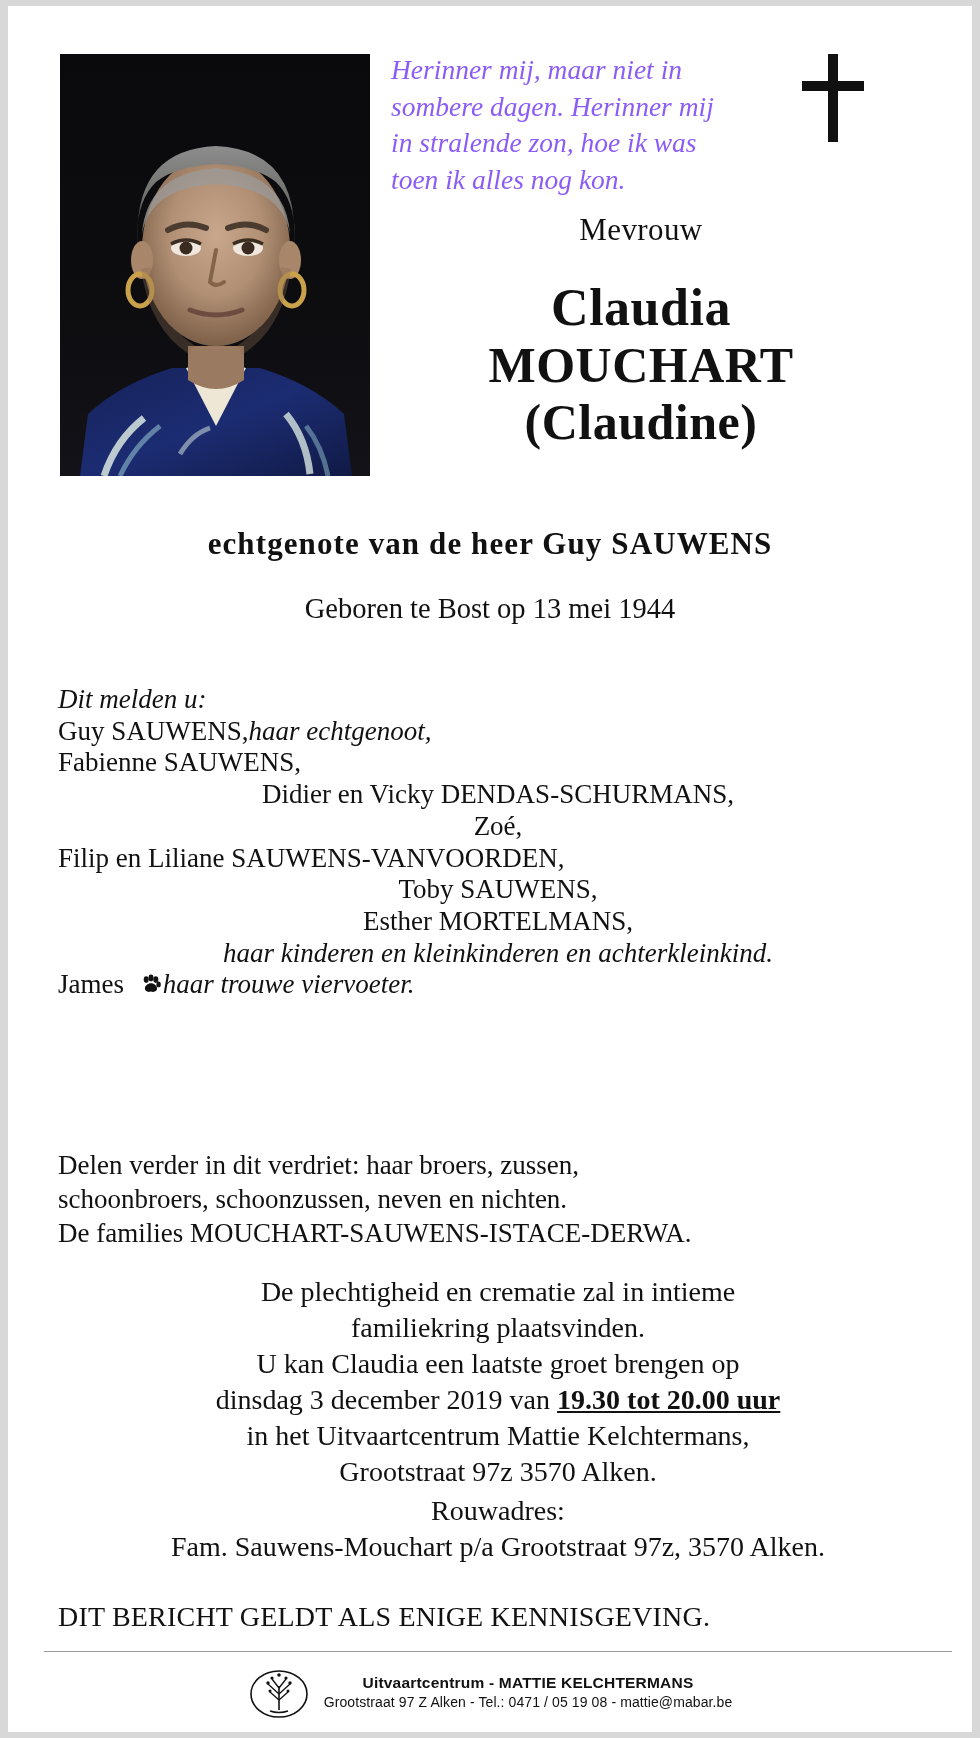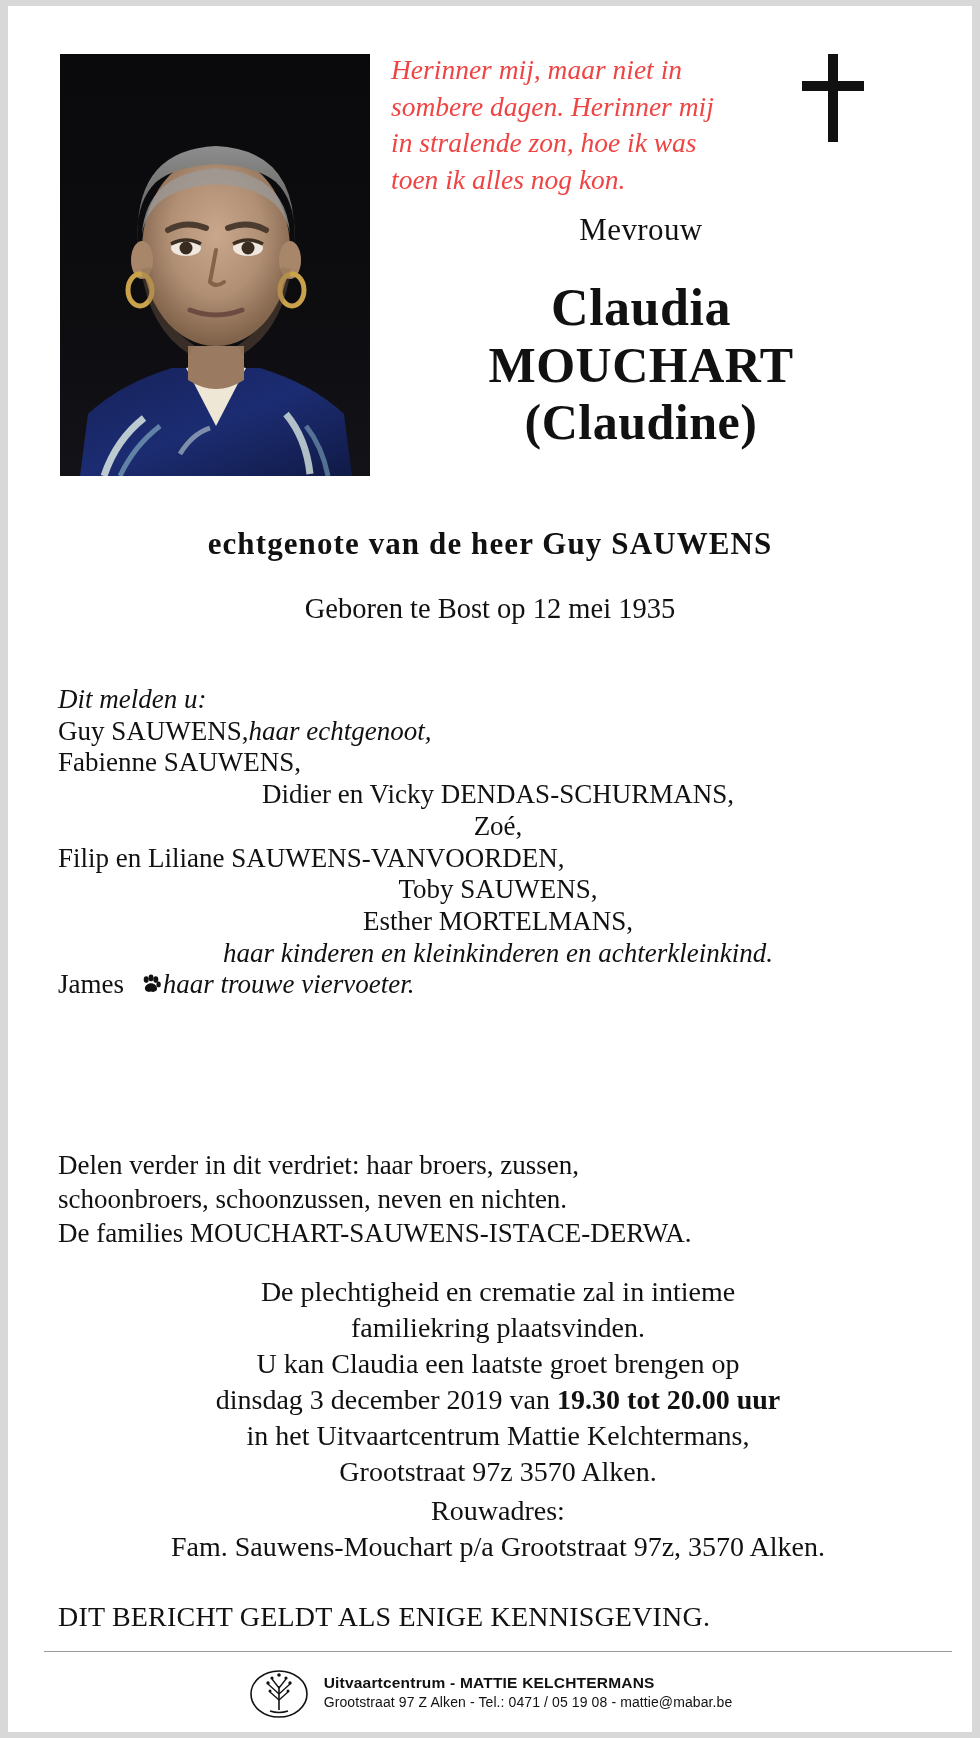--- a/index.html
+++ b/index.html
@@ -48,21 +48,21 @@
   .portrait svg { display: block; width: 100%; height: 100%; }
 
   .quote {
     position: absolute;
     left: 383px;
     top: 46px;
     width: 360px;
     font-style: italic;
     font-size: 27.5px;
     line-height: 1.33;
-    color: #ef4444;
+    color: #8b5cf6;
   }
 
   .cross {
     position: absolute;
     right: 108px;
     top: 48px;
     width: 62px;
     height: 88px;
   }
   .cross .v {
@@ -164,21 +164,21 @@
   
   .ceremony {
     position: absolute;
     left: 50px;
     top: 1268px;
     width: 880px;
     text-align: center;
     font-size: 28px;
     line-height: 1.285;
   }
-  .ceremony b { font-weight: bold; }
+  .ceremony b { font-weight: bold; text-decoration: underline; }
 
   
   .rouw {
     position: absolute;
     left: 50px;
     top: 1487px;
     width: 880px;
     text-align: center;
     font-size: 28px;
     line-height: 1.29;
@@ -211,21 +211,21 @@
     display: flex;
     justify-content: center;
     align-items: center;
     gap: 14px;
   }
   .footer-logo {
     width: 62px;
     height: 56px;
     flex: 0 0 auto;
   }
-  .footer-text { text-align: left; }
+  .footer-text { text-align: center; }
   .footer-name {
     font-family: "Liberation Sans", "DejaVu Sans", sans-serif;
     font-size: 15.5px;
     font-weight: bold;
     letter-spacing: .2px;
     color: #111;
   }
   .footer-addr {
     font-family: "Liberation Sans", "DejaVu Sans", sans-serif;
     font-size: 14px;
@@ -328,21 +328,21 @@
       <div class="name-block">
         <div class="name-first">Claudia</div>
         <div class="name-last">MOUCHART</div>
         <div class="name-alias">(Claudine)</div>
       </div>
     </div>
 
     <div class="spouse">echtgenote van de heer Guy SAUWENS</div>
 
     <div class="dates">
-      <div>Geboren te Bost op 12 mei 1935</div>
+      <div>Geboren te Bost op 13 mei 1944</div>
     </div>
 
     <div class="family">
       <div class="fam-line left ital">Dit melden u:</div>
 
       <div class="fam-line fam-split">
         <span>Guy SAUWENS,</span>
         <span class="r">haar echtgenoot,</span>
       </div>
 

